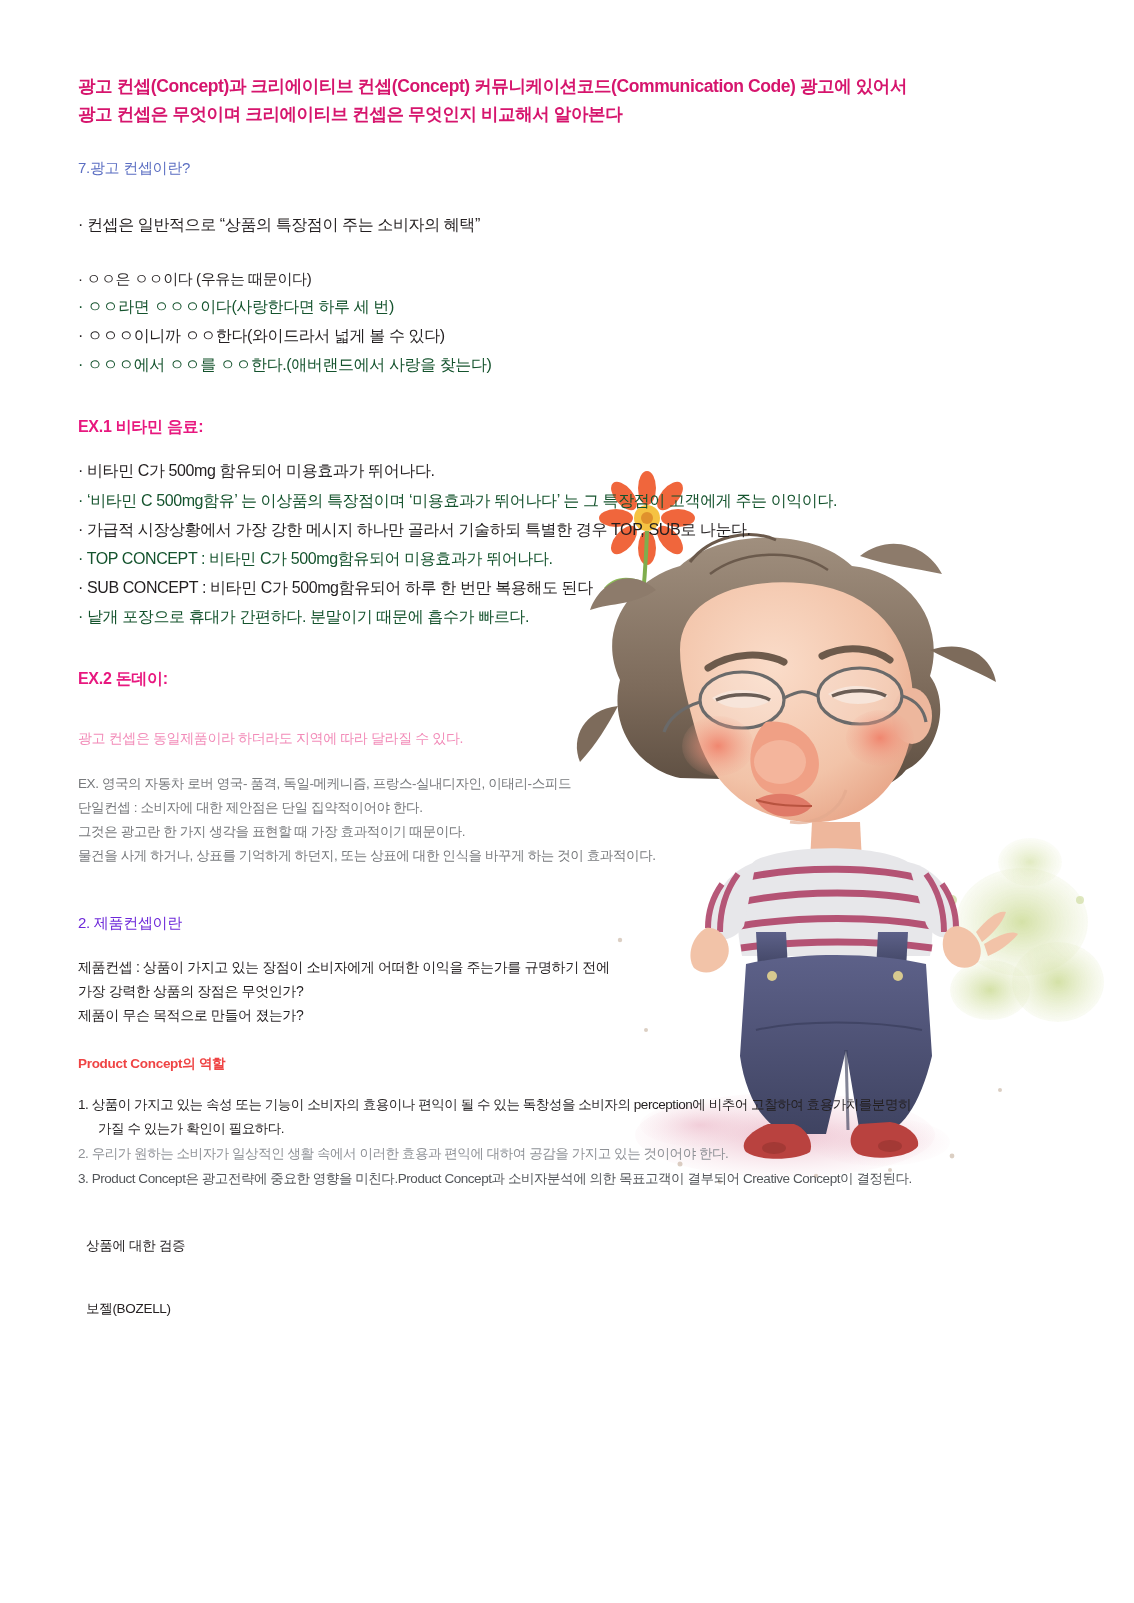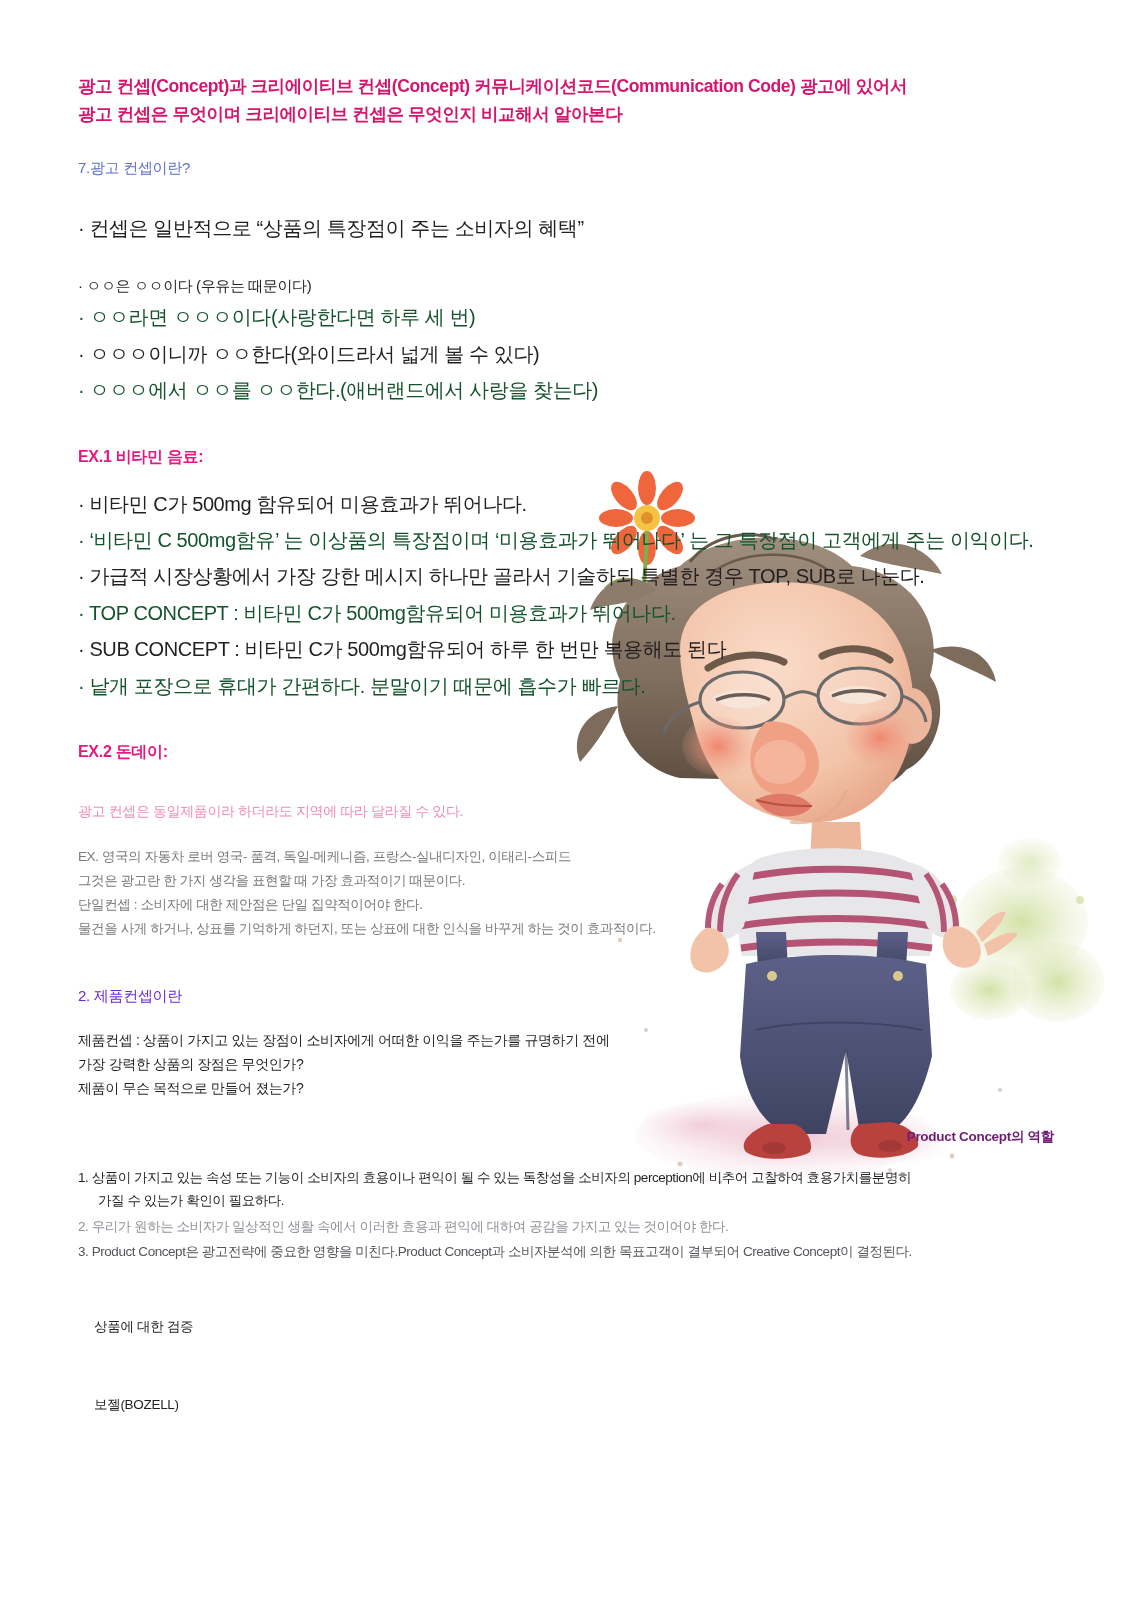--- a/index.html
+++ b/index.html
@@ -76,21 +76,21 @@
     margin: 0 0 18px 0;
     color: #231f20;
   }
 
   ul.bullets {
     list-style: none;
     margin: 0 0 16px 0;
     padding: 0;
   }
   ul.bullets li {
-    font-size: 20px;
+    font-size: 16px;
     line-height: 1.82;
     letter-spacing: -0.4px;
     color: #231f20;
     white-space: nowrap;
   }
   ul.bullets li.dim { color: #14532d; }
   ul.bullets li.strong { color: #231f20; }
   ul.bullets li.lg { font-size: 15px; }
 
   .gap-sm { height: 10px; }
@@ -112,22 +112,21 @@
     letter-spacing: -0.4px;
     margin: 0;
   }
   p.gray-block .l { display: block; }
 
   h4.sub {
     font-size: 13.5px;
     font-weight: bold;
     letter-spacing: -0.3px;
     margin: 0 0 20px 0;
-    color: #701a75;
-    text-align: right;
+    color: #ef4444;
   }
 
   ol.numbered {
     list-style: none;
     margin: 0;
     padding: 0;
   }
   ol.numbered li {
     font-size: 13.5px;
     line-height: 1.72;
@@ -139,21 +138,21 @@
   ol.numbered li.n3 { color: #53565a; }
   ol.numbered li .cont {
     display: block;
     padding-left: 20px;
   }
 
   p.plain {
     font-size: 13.5px;
     line-height: 1.8;
     letter-spacing: -0.3px;
-    margin: 16px;
+    margin: 8px;
     color: #231f20;
   }
 </style>
 </head>
 <body>
 
 <div class="page">
 
   <div class="illustration">
     <svg viewBox="0 0 560 780" width="560" height="780" xmlns="http://www.w3.org/2000/svg">
@@ -362,22 +361,22 @@
 
     <h3 class="ex">EX.2 돈데이:</h3>
 
 
     <div class="gap-md"></div>
 
     <p class="pink-note">광고 컨셉은 동일제품이라 하더라도 지역에 따라 달라질 수 있다.</p>
 
     <p class="gray-block">
       <span class="l">EX. 영국의 자동차 로버  영국- 품격, 독일-메케니즘, 프랑스-실내디자인, 이태리-스피드</span>
+      <span class="l">단일컨셉 : 소비자에 대한 제안점은 단일 집약적이어야 한다.</span>
       <span class="l">그것은 광고란 한 가지 생각을 표현할 때 가장 효과적이기 때문이다.</span>
-      <span class="l">단일컨셉 : 소비자에 대한 제안점은 단일 집약적이어야 한다.</span>
       <span class="l">물건을 사게 하거나, 상표를 기억하게 하던지, 또는 상표에 대한 인식을 바꾸게 하는 것이 효과적이다.</span>
     </p>
 
     <div class="gap-xl"></div>
 
     <h2 class="section blue2">2. 제품컨셉이란</h2>
 
     <p class="body">
       <span>제품컨셉 : 상품이 가지고 있는 장점이 소비자에게 어떠한 이익을 주는가를 규명하기 전에</span><br>
       <span>가장 강력한 상품의 장점은 무엇인가?</span><br>

